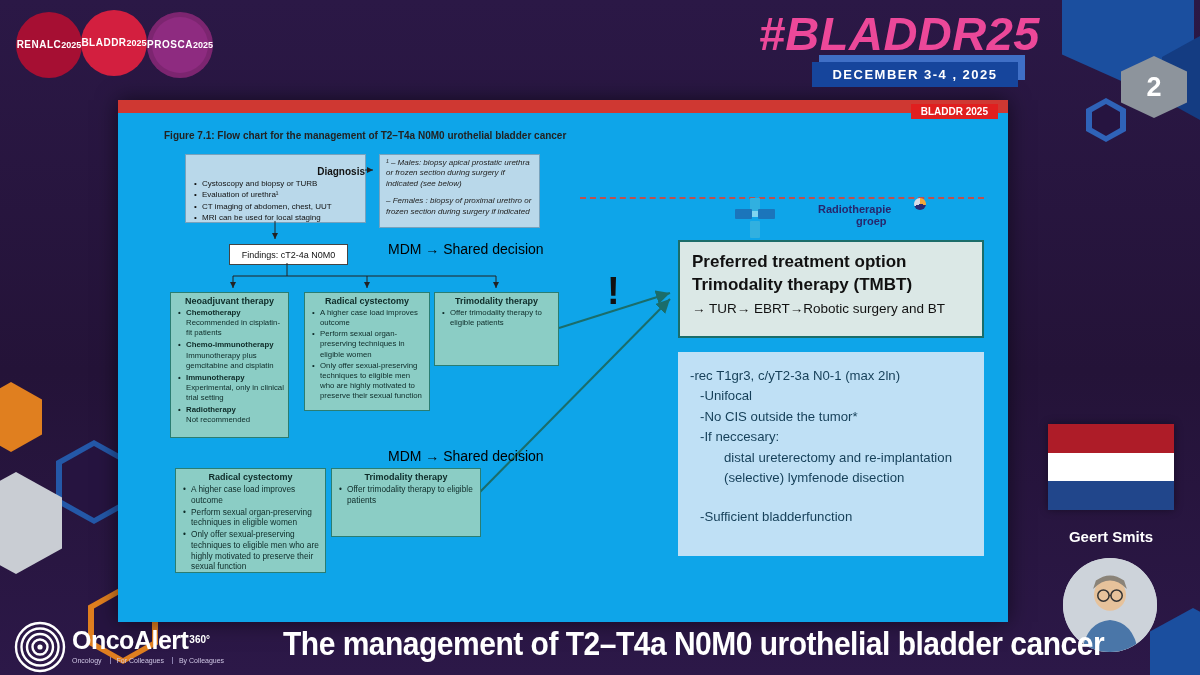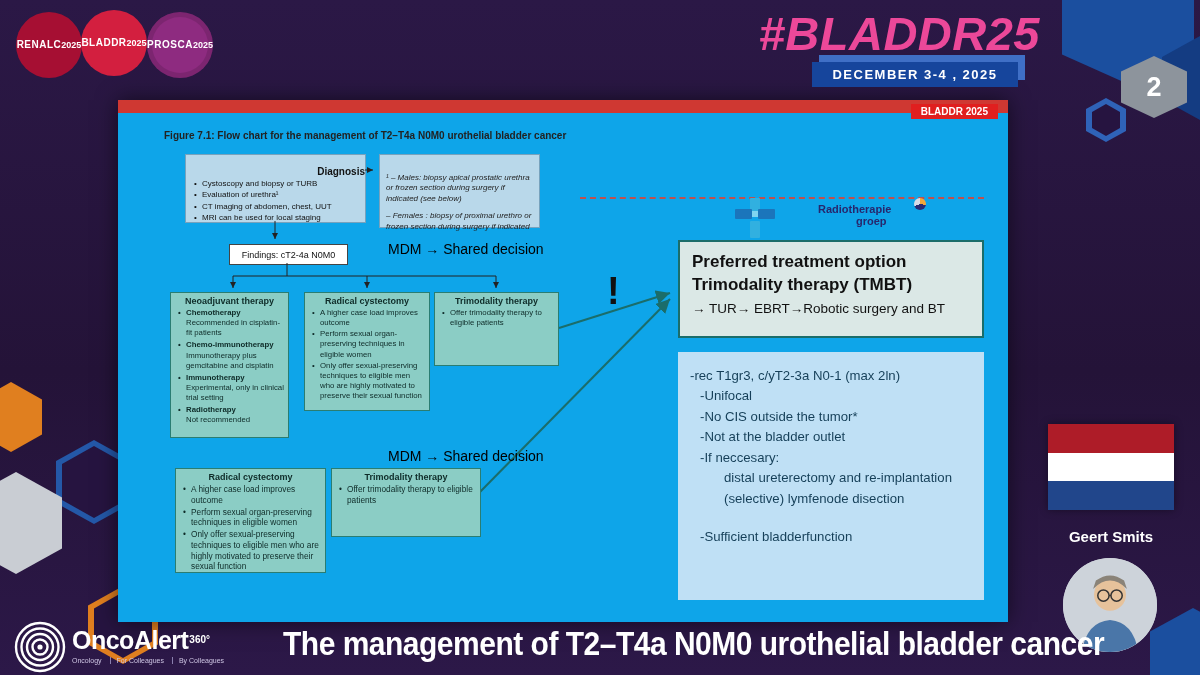--- a/index.html
+++ b/index.html
@@ -30,21 +30,21 @@
   .corner-badge{position:absolute;right:10px;top:4px;background:#e01f1f;color:#fff;
     font-size:10px;font-weight:bold;padding:2px 10px;}
   .fig-title{position:absolute;left:46px;top:30px;font-size:10px;font-weight:bold;color:#222;}
   .connectors{position:absolute;left:0;top:0;z-index:1;pointer-events:none;}
   .dbox{position:absolute;left:67px;top:54px;width:179px;height:67px;background:#b9d8ea;border:1px solid #77a2bd;color:#111;}
   .dbox .db-title{font-weight:bold;font-size:10px;text-align:right;padding-top:11px;}
   .db-body{padding:2px 4px 2px 8px;font-size:8px;line-height:1.3;}
   .bullet{position:relative;padding-left:8px;margin-bottom:1px;}
   .bullet::before{content:"•";position:absolute;left:0;}
   .fnote{position:absolute;left:261px;top:54px;width:161px;height:74px;background:#b9d8ea;border:1px solid #77a2bd;
-    font-size:8px;font-style:italic;color:#222;padding:18px 6px;line-height:1.3;box-sizing:border-box;}
+    font-size:8px;font-style:italic;color:#222;padding:3px 6px;line-height:1.3;box-sizing:border-box;}
   .fnote p{margin:0 0 7px 0;}
   .findings{position:absolute;left:111px;top:144px;width:117px;height:19px;background:#fff;border:1px solid #444;
     font-size:9px;display:flex;align-items:center;justify-content:center;color:#111;}
   .mdm{position:absolute;font-size:14px;color:#000;font-weight:500;z-index:2;}
   .mdm-top{left:270px;top:141px;}
   .mdm-bottom{left:270px;top:348px;}
   .excl{position:absolute;left:489px;top:170px;font-size:38px;font-weight:bold;color:#111;z-index:2;}
   .tbox{position:absolute;background:#8bcdc5;border:1.5px solid #2a7d72;color:#0e2b28;z-index:2;box-sizing:border-box;}
   .tb-title{font-weight:bold;font-size:9px;text-align:center;padding:3px 2px 2px;}
   .tb-body{padding:0 4px 4px 7px;font-size:7.8px;line-height:1.3;}
@@ -61,21 +61,21 @@
   .cross-logo{position:absolute;left:615px;top:98px;width:44px;height:40px;}
   .radio-logo{position:absolute;left:700px;top:103px;width:112px;color:#27276d;}
   .rg-dot{position:absolute;right:4px;top:-5px;width:12px;height:12px;border-radius:50%;
     background:conic-gradient(#f2a83b 0 100deg,#2b2b73 100deg 250deg,#d8dbe6 250deg 360deg);}
   .rg1{display:block;font-weight:bold;font-size:11px;}
   .rg2{display:block;font-weight:bold;font-size:11px;margin-left:38px;}
   .preferred{position:absolute;left:560px;top:140px;width:306px;height:98px;background:#dbe8e6;
     border:2px solid #1b6d6a;box-sizing:border-box;padding:9px 12px;color:#111;z-index:2;}
   .pf1,.pf2{font-size:17px;font-weight:bold;line-height:1.35;}
   .pf3{font-size:13.5px;margin-top:4px;}
-  .criteria{position:absolute;left:560px;top:252px;width:306px;height:248px;background:#bfe0f5;
+  .criteria{position:absolute;left:560px;top:252px;width:306px;height:204px;background:#bfe0f5;
     box-sizing:border-box;padding:14px 12px;color:#153f58;font-size:13.2px;line-height:1.55;z-index:2;}
   .ind0{padding-left:0;}
   .ind1{padding-left:10px;}
   .ind2{padding-left:34px;}
   .crit-gap{height:18px;}
   
   .flag{position:absolute;left:1048px;top:424px;width:126px;height:86px;z-index:2;box-shadow:0 0 8px rgba(0,0,0,.4);}
   .flag div{height:33.33%;}
   .speaker{position:absolute;left:1040px;top:528px;width:142px;text-align:center;color:#fff;
     font-weight:bold;font-size:15px;z-index:2;}
@@ -238,21 +238,20 @@
   <div class="preferred">
     <div class="pf1">Preferred treatment option</div>
     <div class="pf2">Trimodality therapy (TMBT)</div>
     <div class="pf3">→ TUR→ EBRT→Robotic surgery and BT</div>
   </div>
 
   <div class="criteria">
     <div class="ind0">-rec T1gr3, c/yT2-3a N0-1 (max 2ln)</div>
     <div class="ind1">-Unifocal</div>
     <div class="ind1">-No CIS outside the tumor*</div>
-    <div class="ind1">-Not at the bladder outlet</div>
     <div class="ind1">-If neccesary:</div>
     <div class="ind2">distal ureterectomy and re-implantation</div>
     <div class="ind2">(selective) lymfenode disection</div>
     <div class="crit-gap"></div>
     <div class="ind1">-Sufficient bladderfunction</div>
   </div>
 </div>
 
 <div class="flag">
   <div style="background:#AE1C28;"></div>

